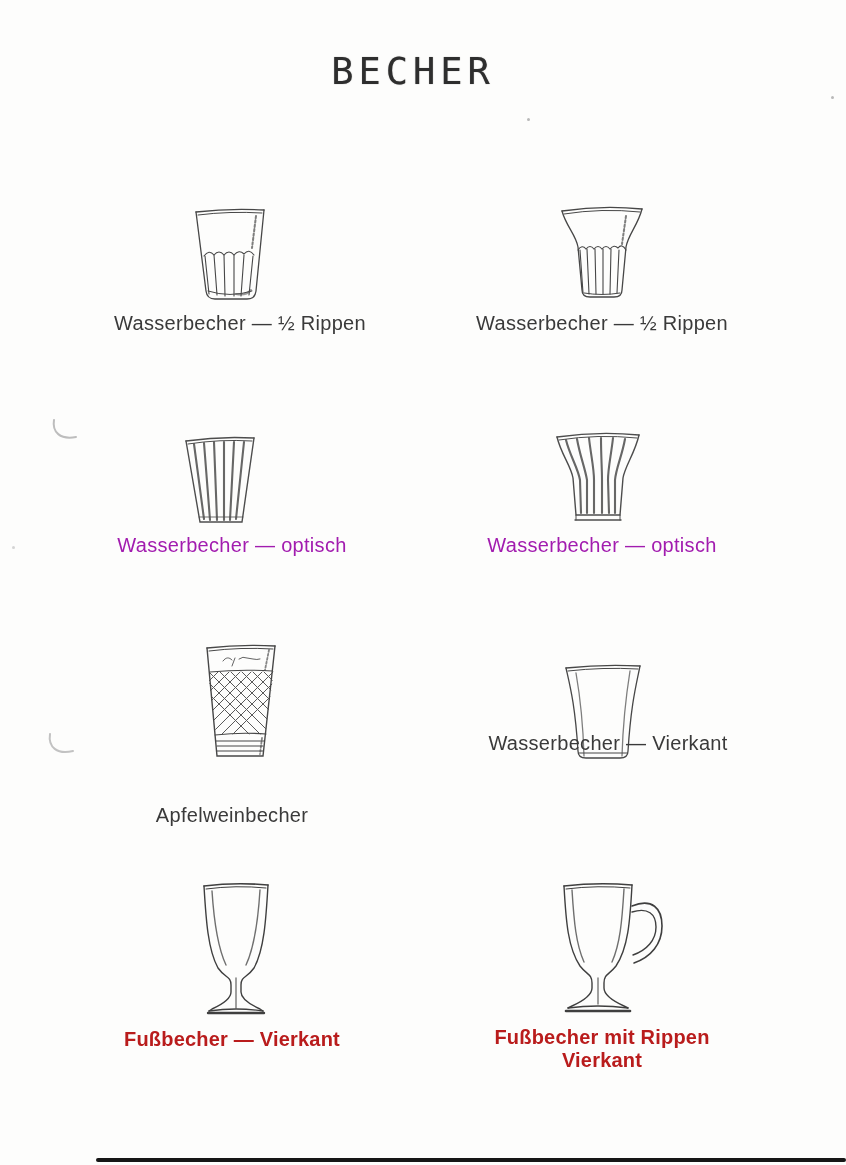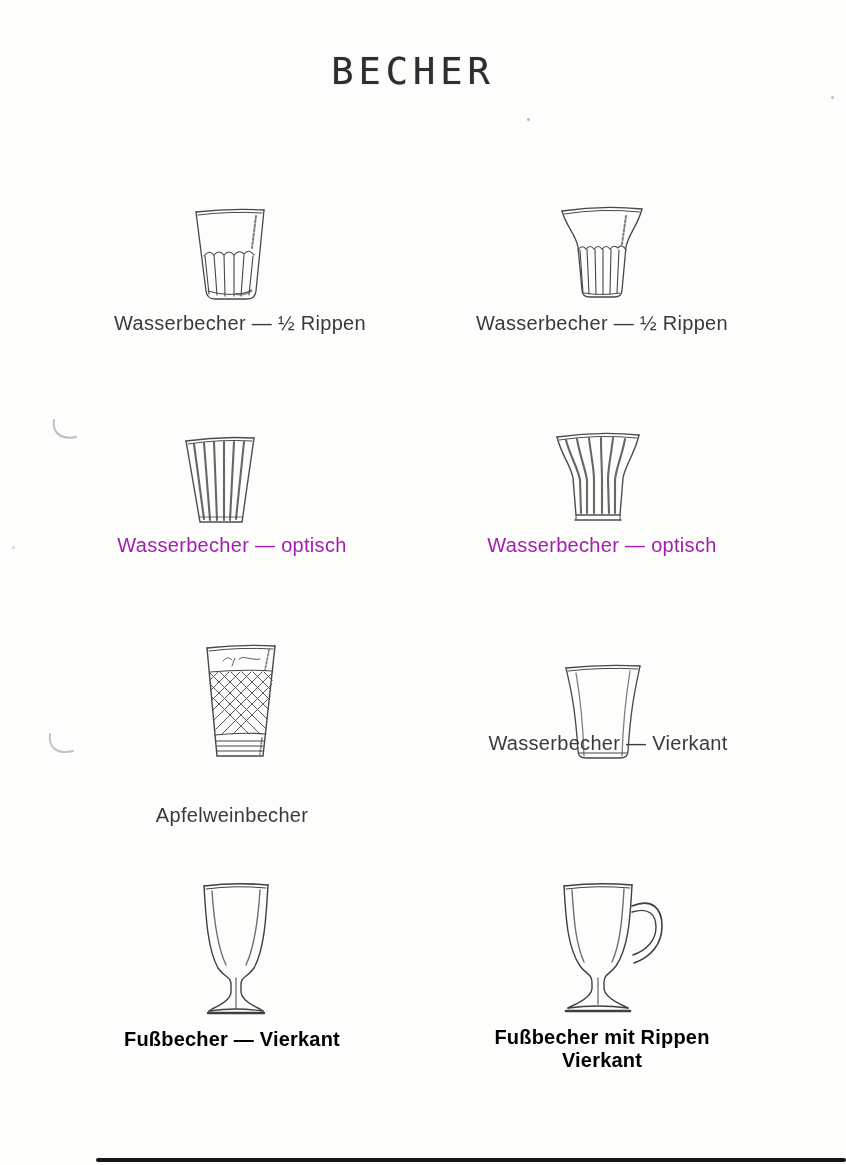--- a/index.html
+++ b/index.html
@@ -17,21 +17,21 @@
     color:#2e2e2e;
     text-shadow:0 0 1px rgba(40,40,40,.55);
   }
   .glass{position:absolute;}
   .glass svg{display:block;}
   .caption{
     position:absolute;width:300px;text-align:center;
     font-size:20px;color:#3a3a3a;letter-spacing:.3px;
   }
   .caption.faint{color:#a21caf;}
-  .caption.strong{color:#000000;font-weight:bold;letter-spacing:.2px;}
+  .caption.strong{color:#b91c1c;font-weight:bold;letter-spacing:.2px;}
   .punch-hole{position:absolute;width:34px;height:30px;}
   .scan-line{
     position:absolute;left:96px;right:0;bottom:3px;height:4px;
     background:#161616;border-radius:2px;
   }
   .speck{position:absolute;width:3px;height:3px;border-radius:50%;background:#b9b9b9;}
 </style>
 </head>
 <body>
 

